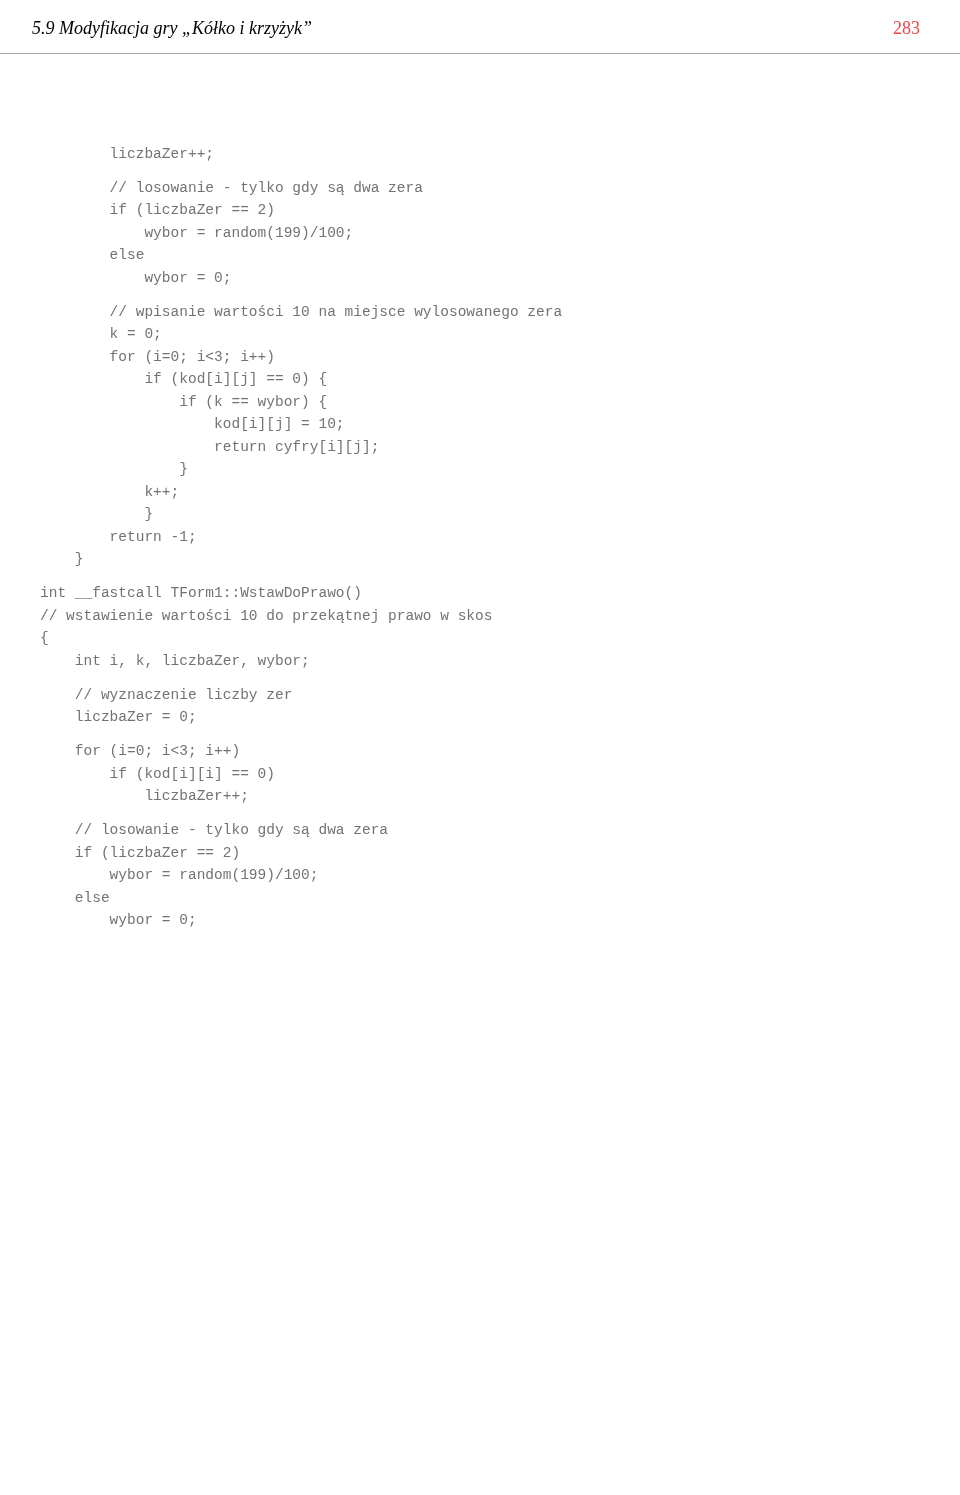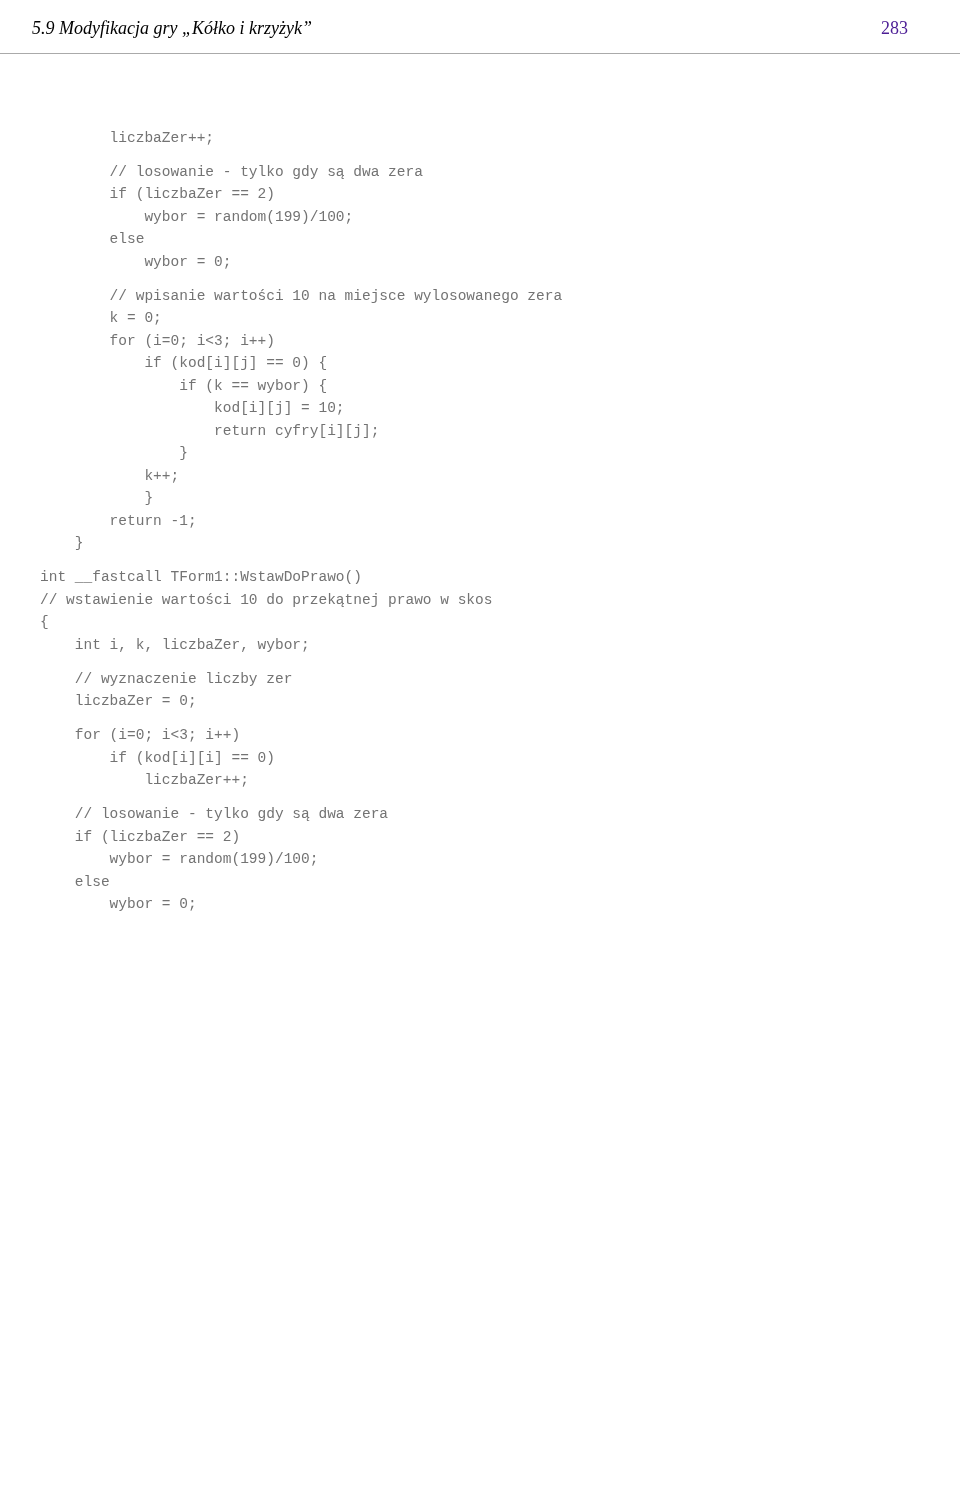--- a/index.html
+++ b/index.html
@@ -22,38 +22,38 @@
       min-height: 1495px;
       background: #ffffff;
       padding: 0;
       position: relative;
     }
 
     .page-header {
       display: flex;
       justify-content: space-between;
       align-items: center;
-      padding: 18px 52px 14px 32px;
+      padding: 18px 40px 14px 32px;
       border-bottom: 1px solid #aaaaaa;
-      margin-bottom: 0;
+      margin-bottom: 16px;
     }
 
     .page-header-title {
       font-family: Georgia, 'Times New Roman', serif;
       font-size: 18px;
       font-style: italic;
       font-weight: normal;
       color: #000000;
     }
 
     .page-header-number {
       font-family: Georgia, 'Times New Roman', serif;
       font-size: 18px;
       font-weight: normal;
-      color: #4c1d95;
+      color: #ef4444;
     }
 
     .code-block {
       padding: 28px 40px 28px 40px;
       line-height: 1.55;
       white-space: pre;
       font-family: 'Courier New', Courier, monospace;
       font-size: 14.5px;
       color: #737373;
     }

